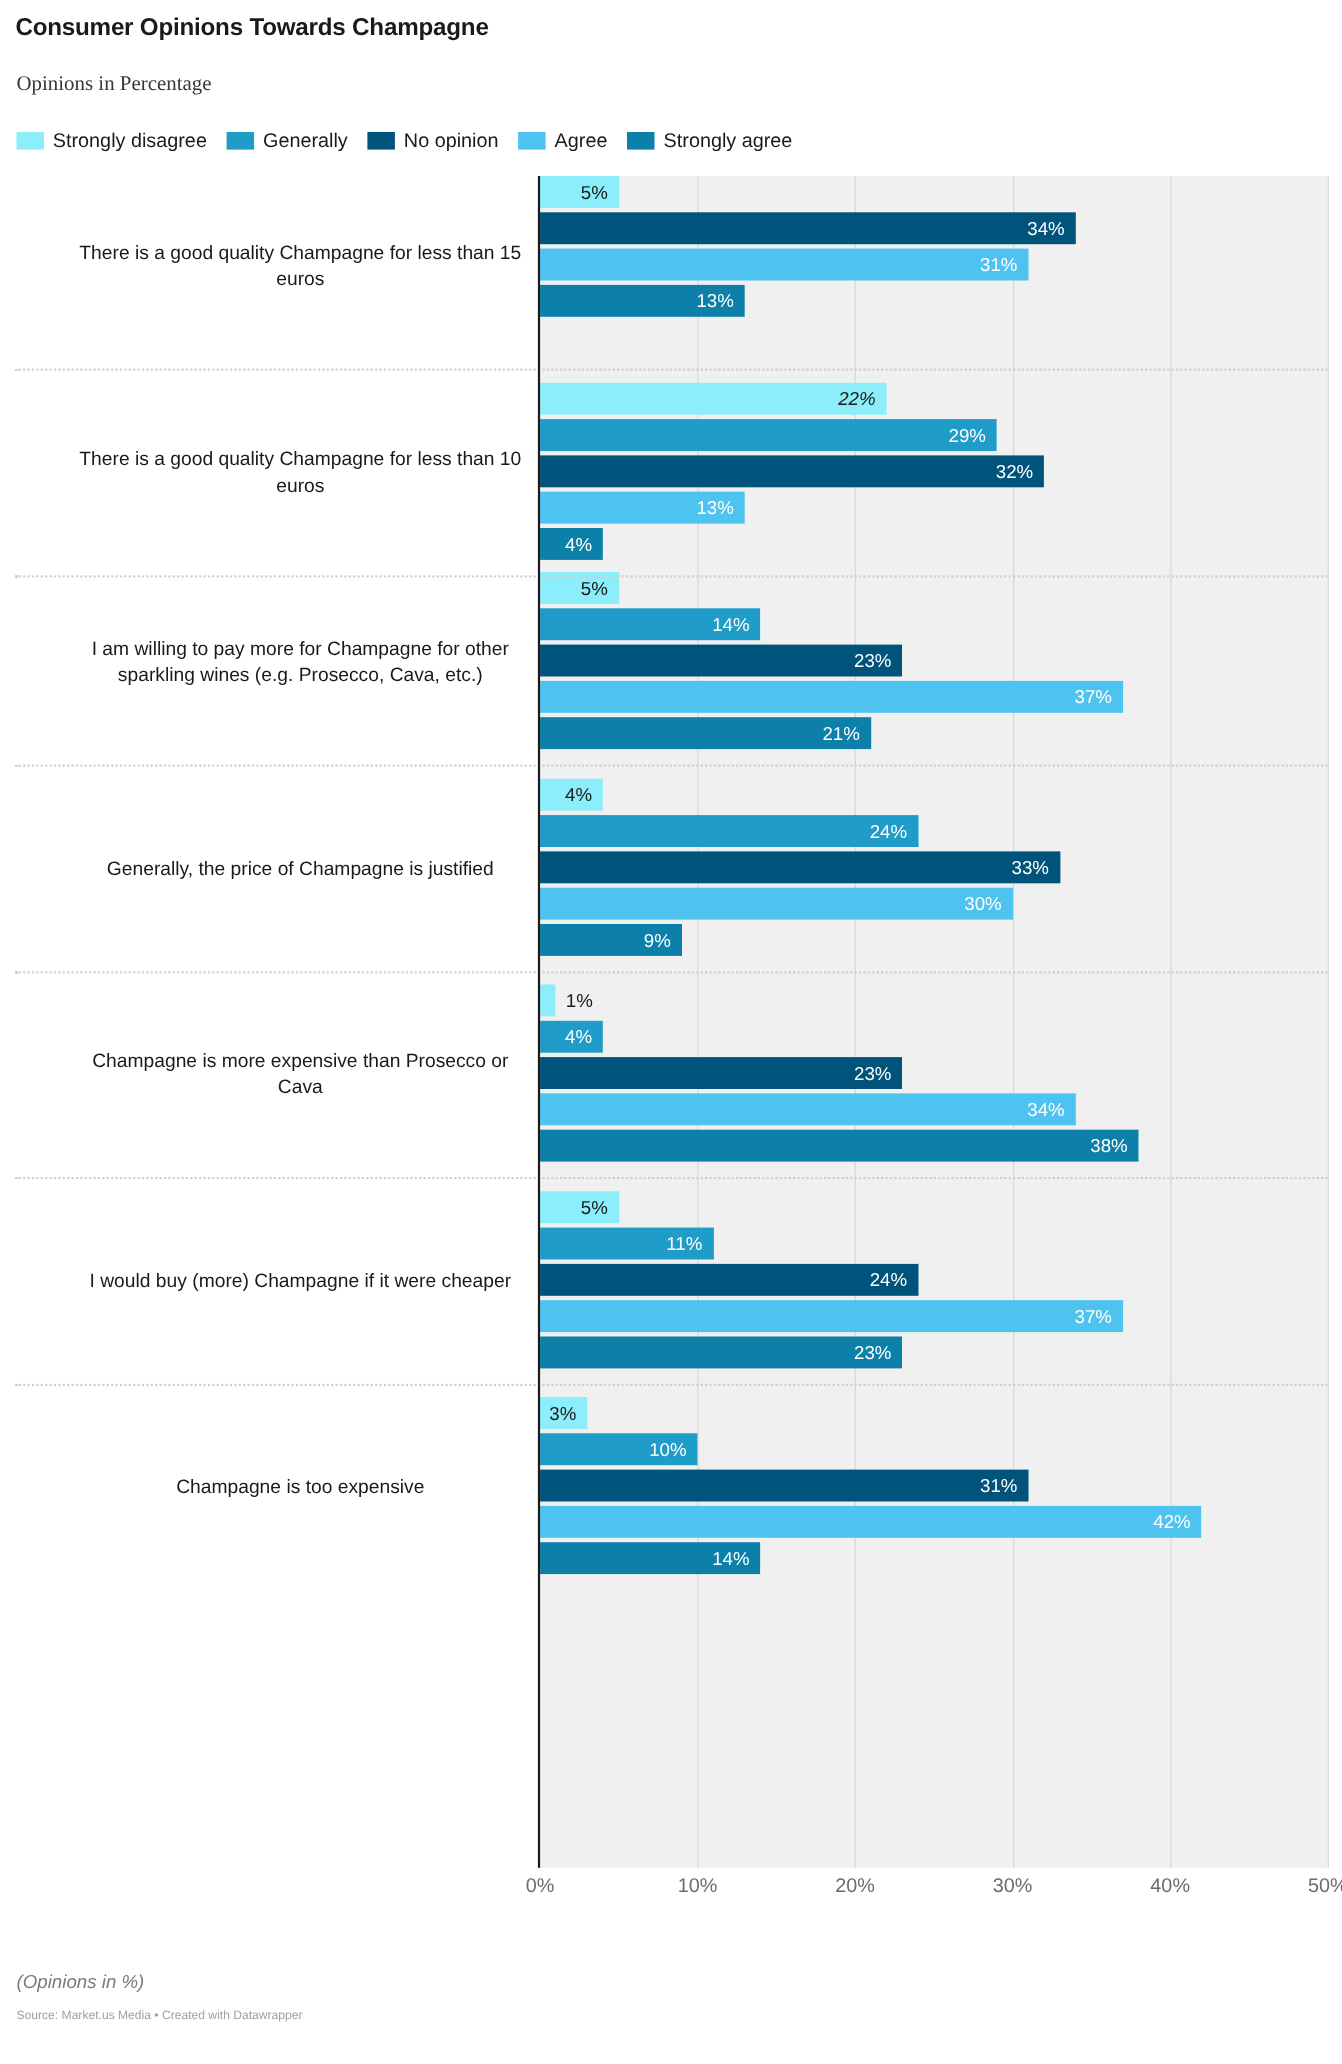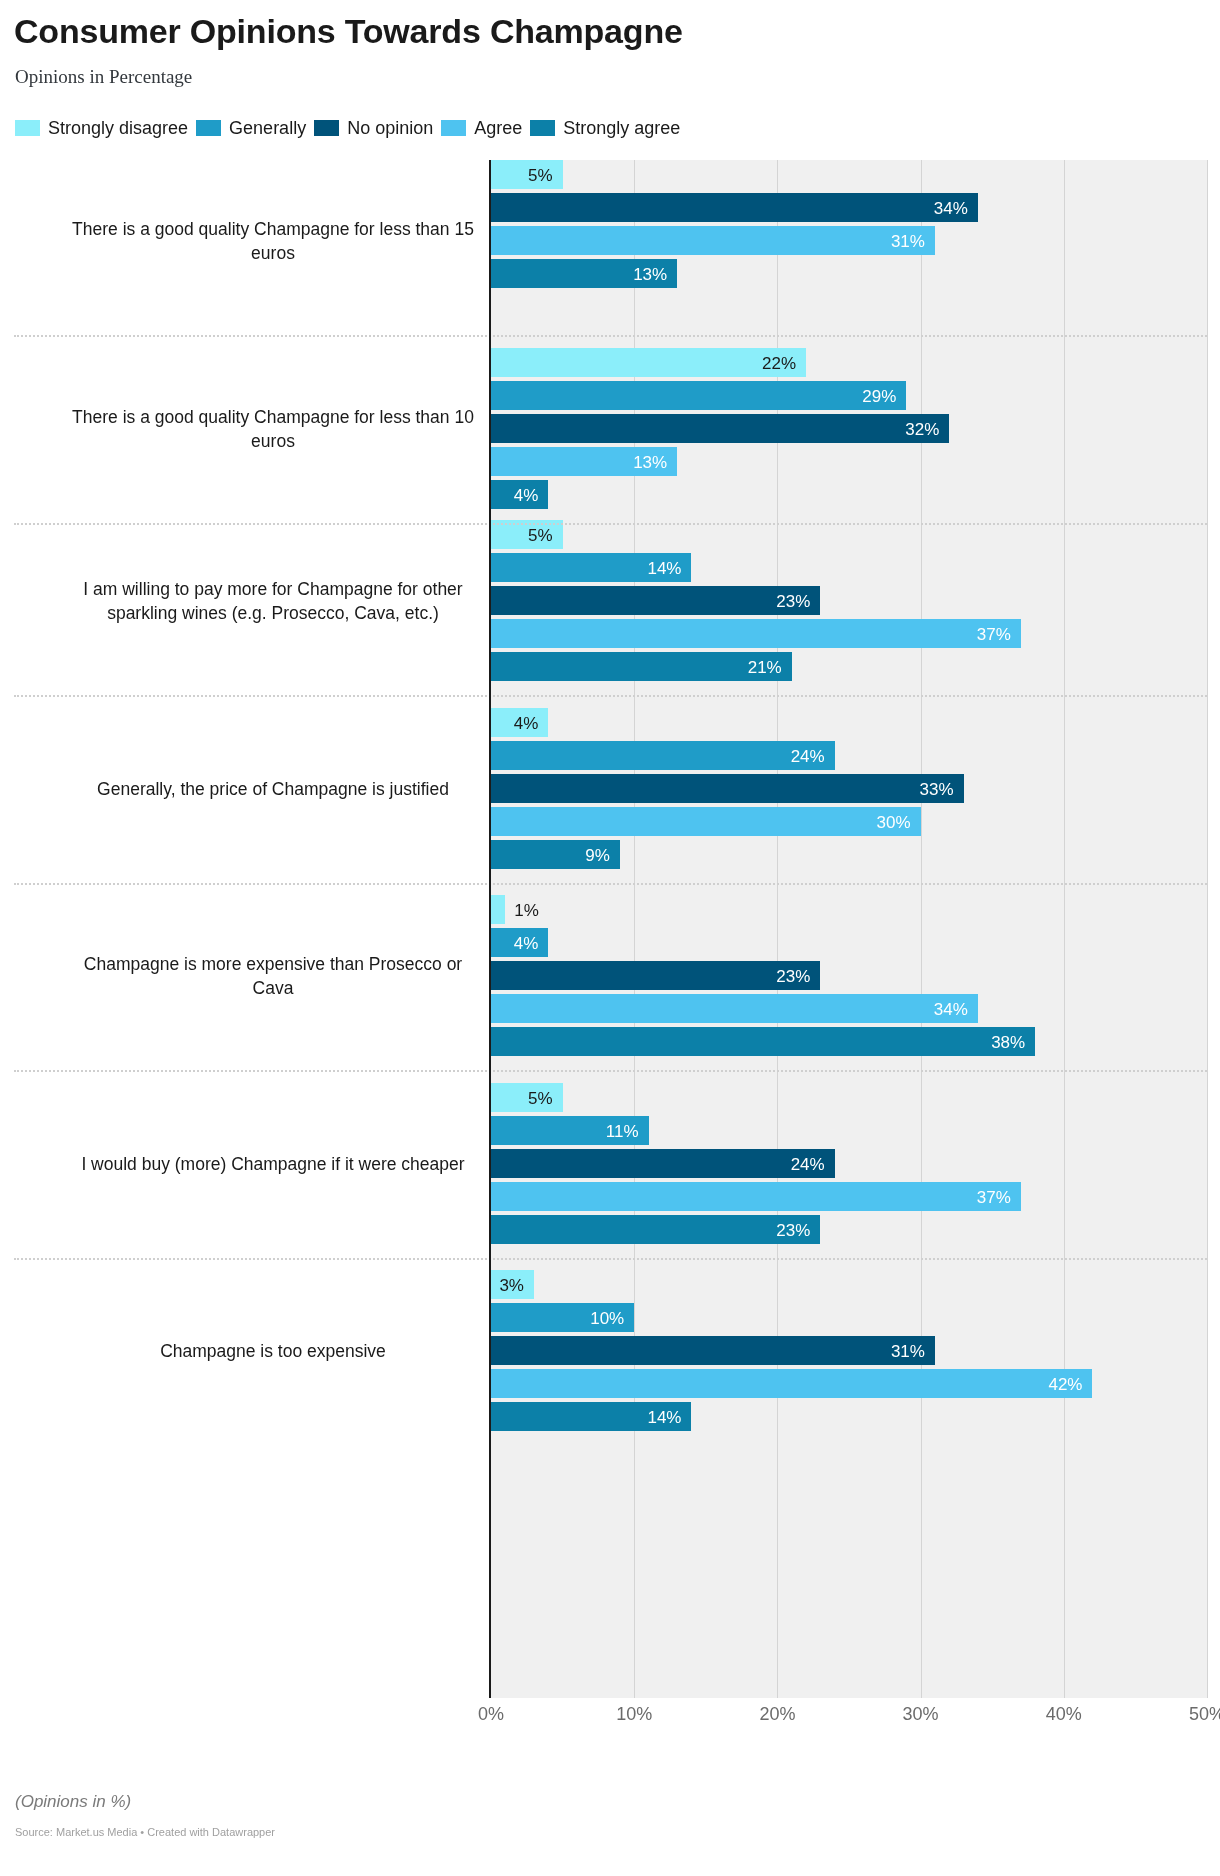--- a/index.html
+++ b/index.html
@@ -19,21 +19,21 @@
     width: 1220px;
     height: 1876px;
     padding: 0;
   }
 
   
   .chart-title {
     position: absolute;
     left: 14px;
     top: 12px;
-    font-size: 34px;
+    font-size: 22px;
     font-weight: bold;
     letter-spacing: -0.2px;
     color: #1a1a1a;
     white-space: nowrap;
   }
   .chart-subtitle {
     position: absolute;
     left: 15px;
     top: 66px;
     font-size: 19px;
@@ -43,21 +43,21 @@
     font-family: Liberation Serif, serif;
   }
 
   
   .legend {
     position: absolute;
     left: 15px;
     top: 115px;
     display: flex;
     align-items: center;
-    gap: 8px;
+    gap: 18px;
     height: 26px;
   }
   .legend-item {
     display: flex;
     align-items: center;
     gap: 8px;
   }
   .legend-swatch {
     width: 25px;
     height: 16px;
@@ -259,21 +259,21 @@
               <div class="bar" style="width: 186.16px; background: rgb(12, 128, 168);"></div>
               <span class="bar-value inside" style="right: 539.84px;">13%</span>
             </div>
           </div>
         </div>
         <div class="group" style="top: 188px; height: 162px;">
           <div class="group-label" style="top: 57px;">There is a good quality Champagne for less than 10 euros</div>
           <div class="bars">
             <div class="bar-row" style="height: 29px; margin-bottom: 4px;">
               <div class="bar" style="width: 315.04px; background: rgb(139, 238, 250);"></div>
-              <span class="bar-value inside-dark" style="right: 410.96px;">22%</span>
+              <span class="bar-value inside-dark" style="right: 410.96px; font-style: italic;">22%</span>
             </div>
             <div class="bar-row" style="height: 29px; margin-bottom: 4px;">
               <div class="bar" style="width: 415.28px; background: rgb(31, 156, 200);"></div>
               <span class="bar-value inside" style="right: 310.72px;">29%</span>
             </div>
             <div class="bar-row" style="height: 29px; margin-bottom: 4px;">
               <div class="bar" style="width: 458.24px; background: rgb(0, 83, 122);"></div>
               <span class="bar-value inside" style="right: 267.76px;">32%</span>
             </div>
             <div class="bar-row" style="height: 29px; margin-bottom: 4px;">

